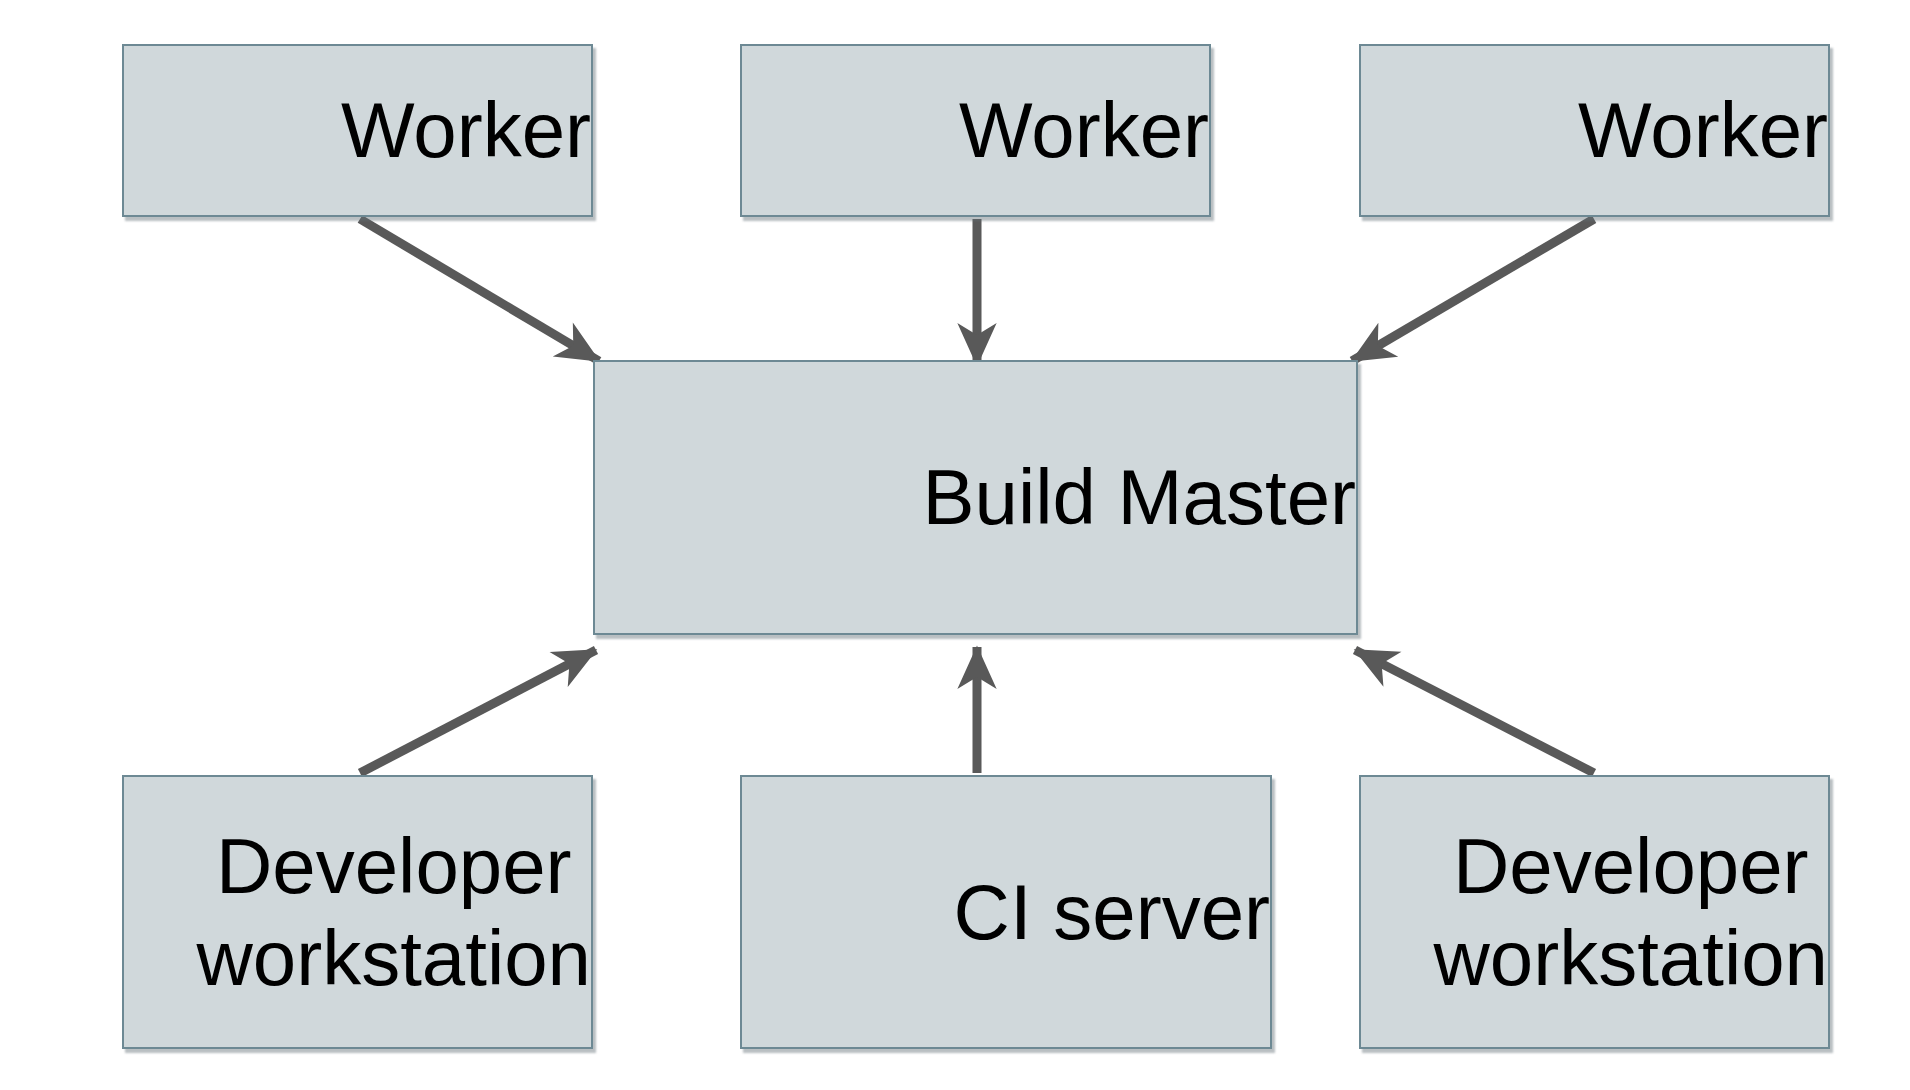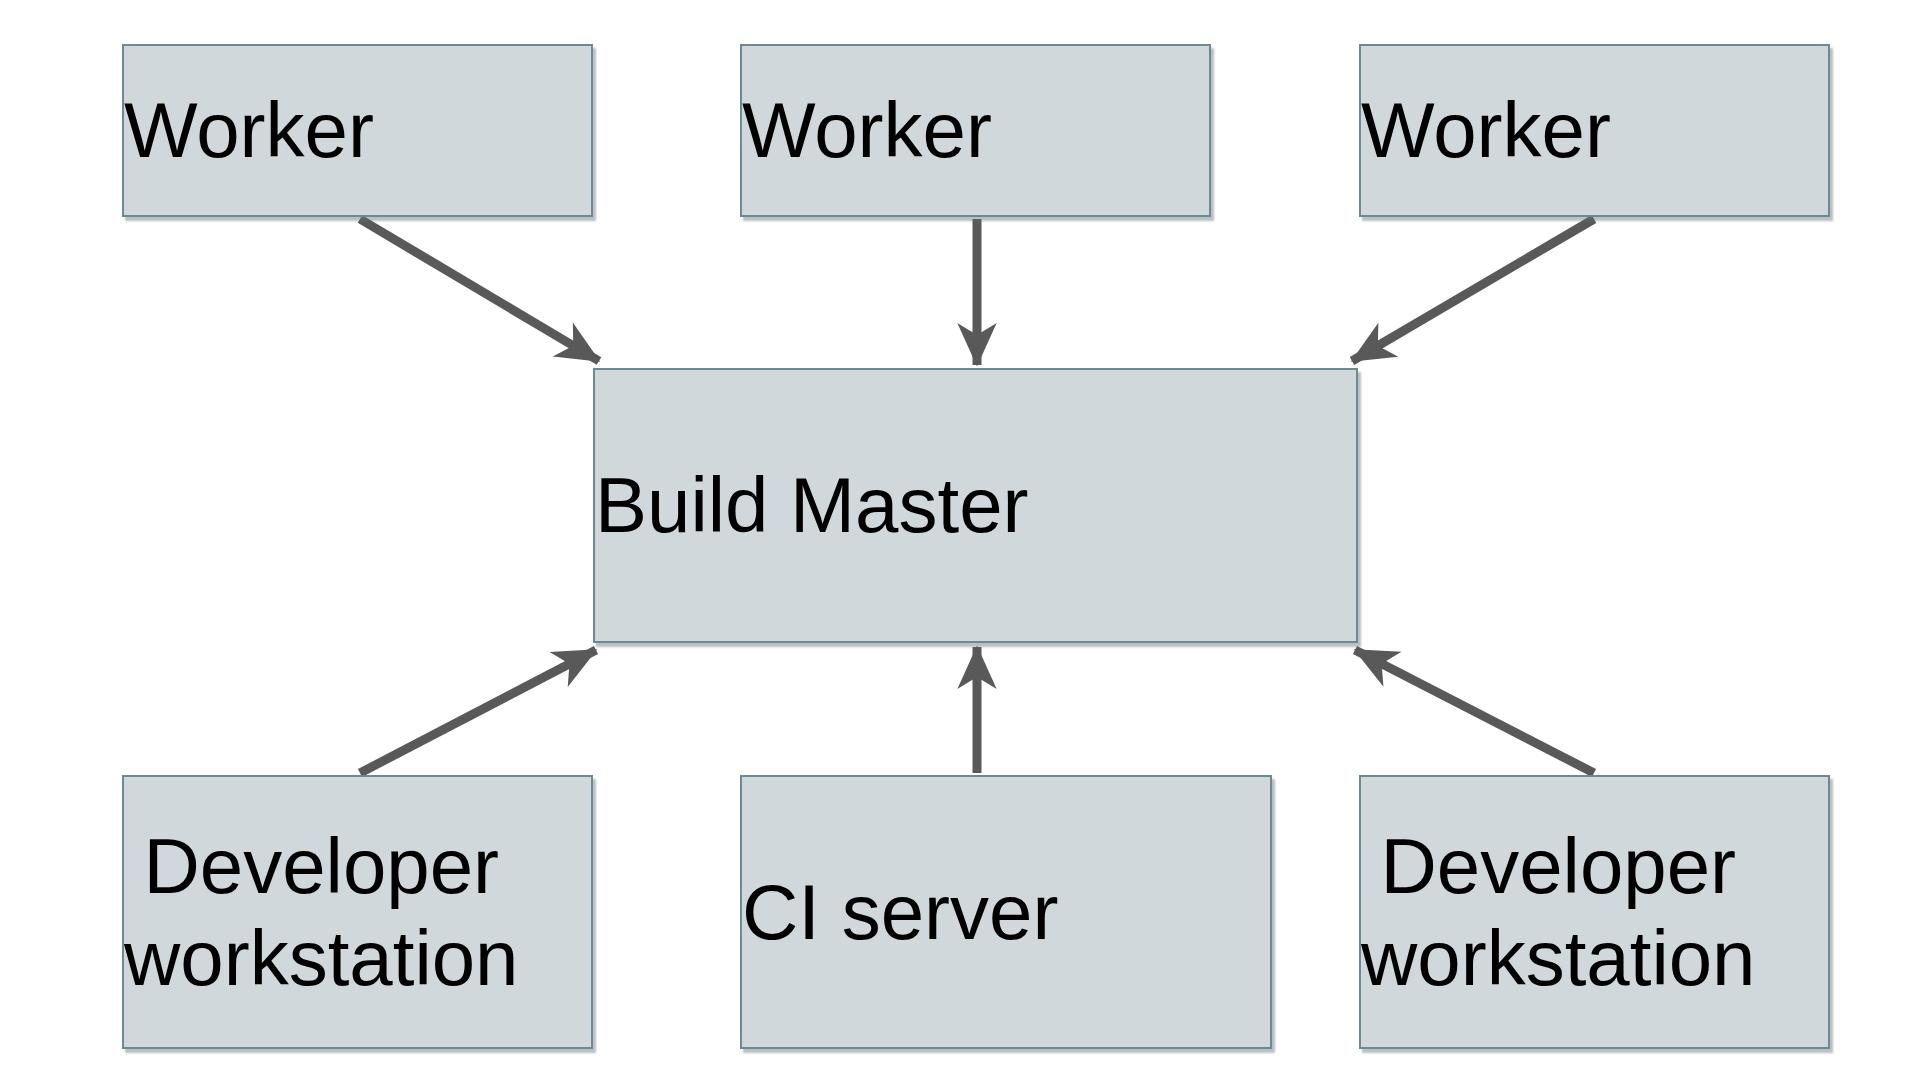--- a/index.html
+++ b/index.html
@@ -24,21 +24,21 @@
   }
   #arrowhead path { fill: #595959; }
   .node {
     position: absolute;
     box-sizing: border-box;
     background: #d0d8db;
     border: 2px solid #6d8994;
     box-shadow: 3px 4px 2px rgba(99, 113, 120, 0.45);
     display: flex;
     align-items: center;
-    justify-content: flex-start;
+    justify-content: flex-end;
   }
   .node-label {
     display: block;
     font-size: 78px;
     line-height: 1.18;
     color: #000000;
     text-align: center;
     white-space: pre-line;
     letter-spacing: 0px;
   }
@@ -67,21 +67,21 @@
   </div>
 
   <div class="node" style="left:740px; top:44px; width:471px; height:173px;">
     <span class="node-label">Worker</span>
   </div>
 
   <div class="node" style="left:1359px; top:44px; width:471px; height:173px;">
     <span class="node-label">Worker</span>
   </div>
 
-  <div class="node" style="left:593px; top:368px; width:765px; height:275px;">
+  <div class="node" style="left:593px; top:360px; width:765px; height:275px;">
     <span class="node-label">Build Master</span>
   </div>
 
   <div class="node" style="left:122px; top:775px; width:471px; height:274px;">
     <span class="node-label">Developer
 workstation</span>
   </div>
 
   <div class="node" style="left:740px; top:775px; width:532px; height:274px;">
     <span class="node-label">CI server</span>

